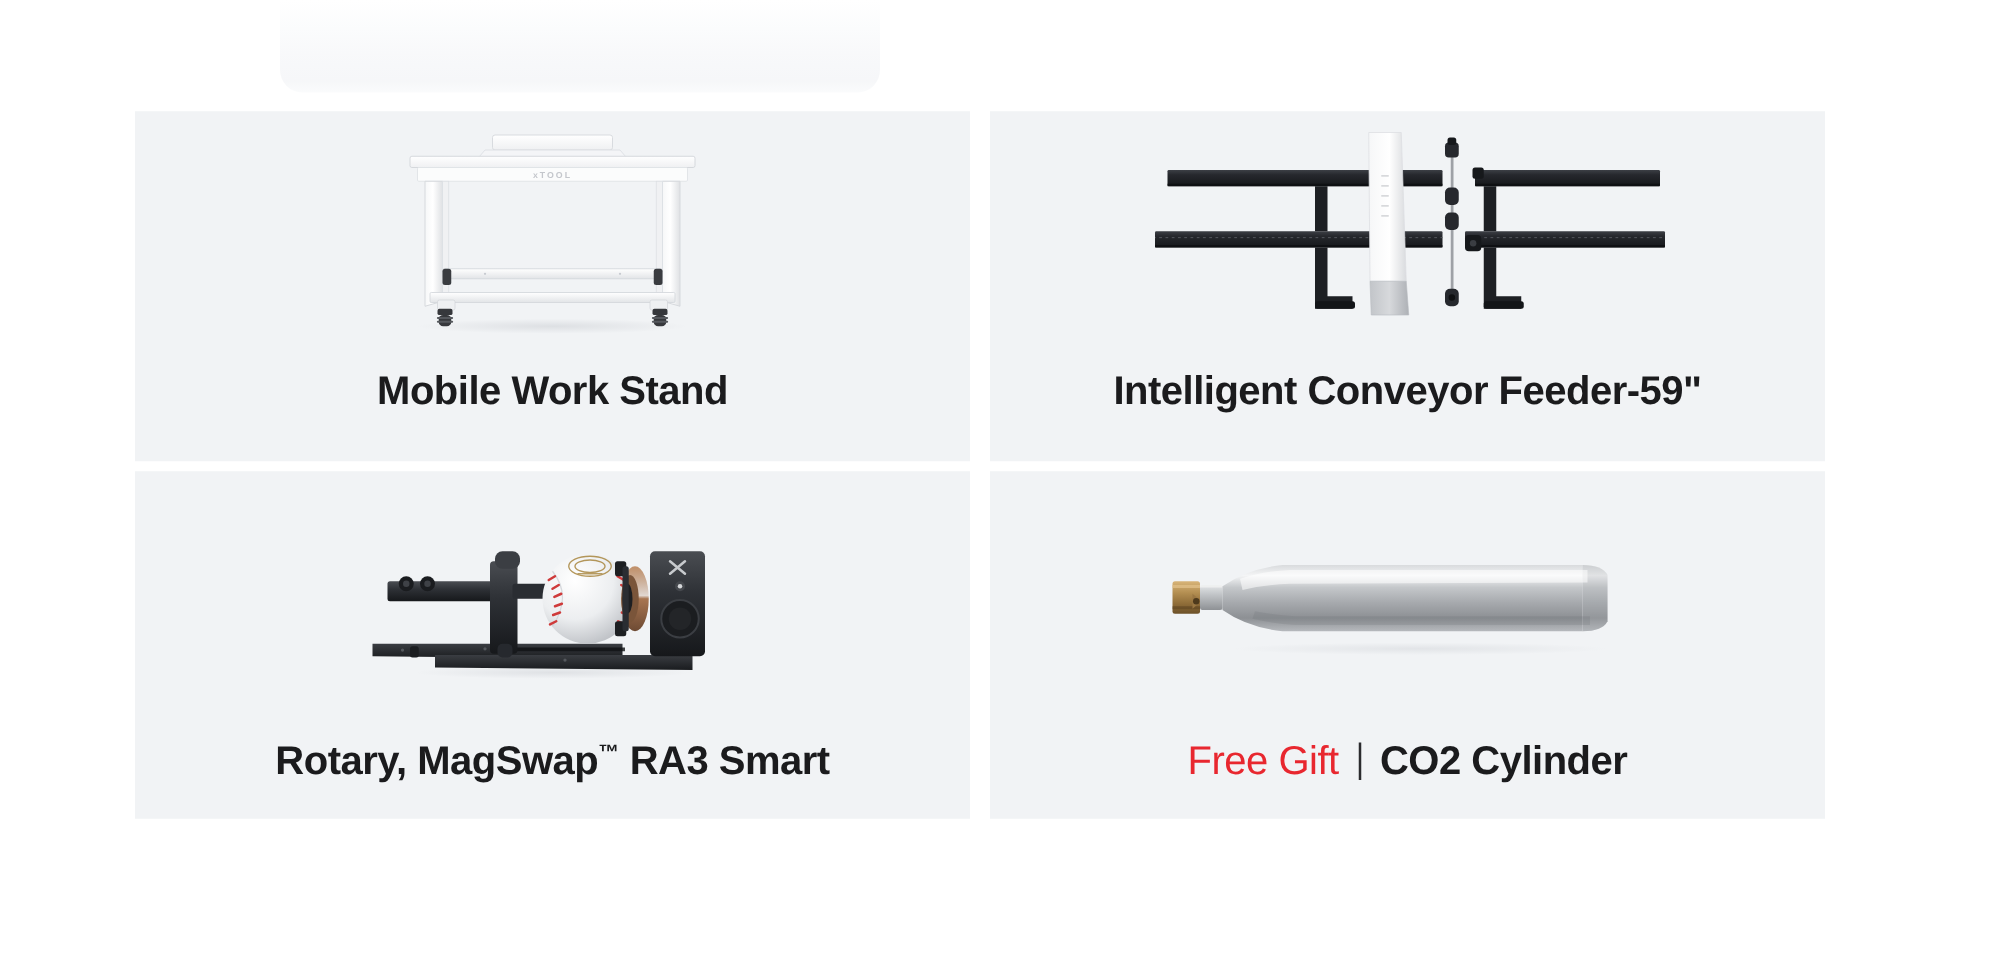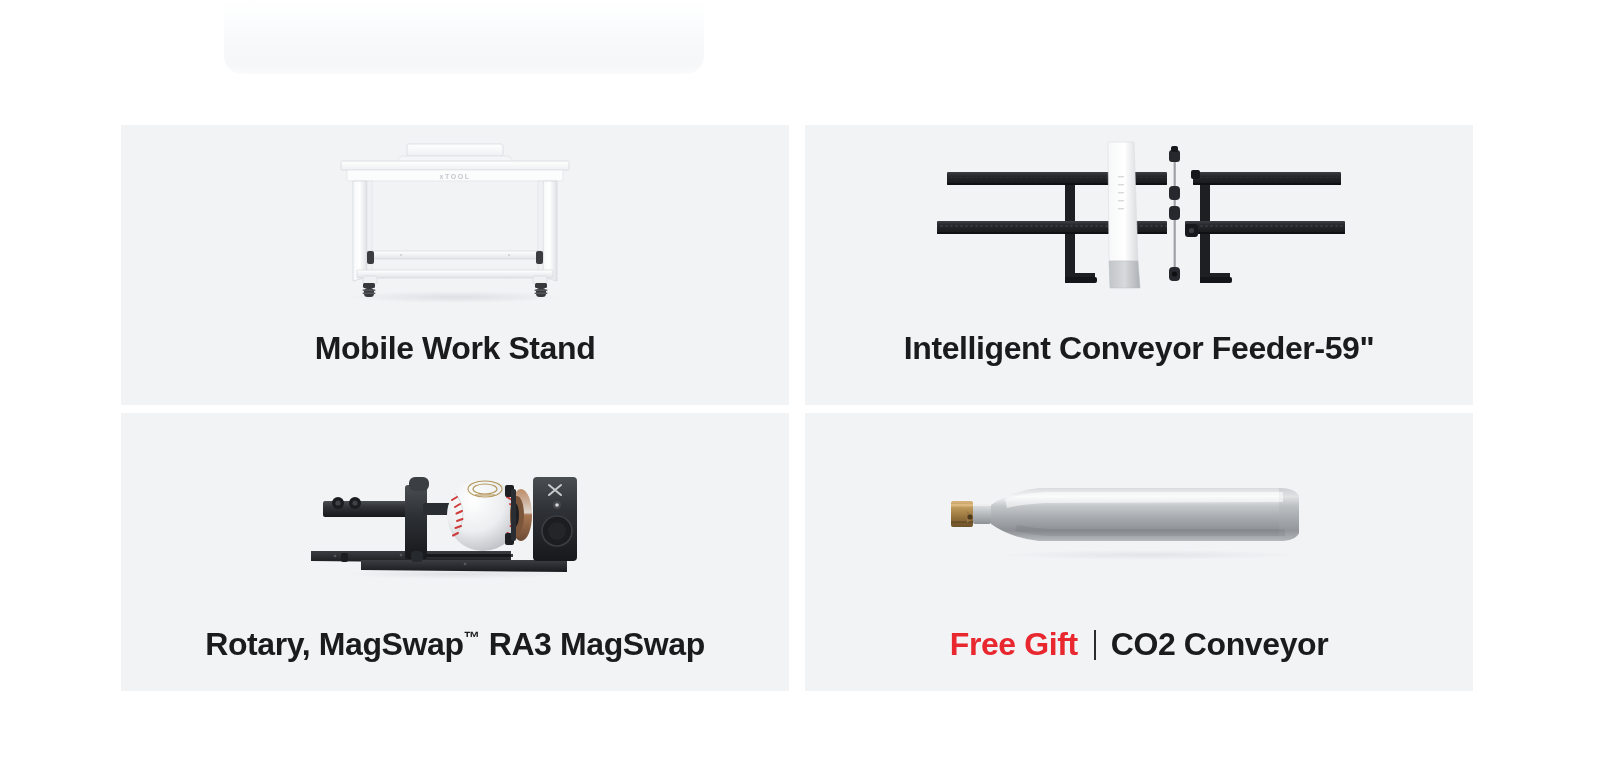--- a/index.html
+++ b/index.html
@@ -32,30 +32,29 @@
                 #fbfcfd 28%,
                 #f7f8fa 60%,
                 #f5f6f8 88%,
                 #fafbfc 100%);
     border-radius: 0 0 18px 18px;
     opacity: .9;
   }
 
   .grid {
     position: absolute;
-    left: 121px;
+    left: 108px;
     top: 89px;
     width: 1352px;
     height: 566px;
     display: grid;
     grid-template-columns: 668px 668px;
     grid-template-rows: 280px 278px;
     column-gap: 16px;
     row-gap: 8px;
-    margin-top: 36px;
   }
 
   .card {
     position: relative;
     background: #f1f3f5;
     overflow: hidden;
     display: flex;
     flex-direction: column;
     align-items: center;
   }
@@ -77,21 +76,21 @@
     letter-spacing: -0.4px;
     color: #1b1b1d;
     white-space: nowrap;
   }
 
   .row1 .card-title { padding-bottom: 38px; }
   .row2 .card-title { padding-bottom: 28px; }
 
   .title-free {
     color: #e8272f;
-    font-weight: bold;
+    font-weight: normal;
   }
   .title-sep {
     display: inline-block;
     width: 2px;
     height: 30px;
     background: #2b2b2e;
     vertical-align: -5px;
     margin: 0 15px 0 16px;
   }
   .tm {
@@ -356,21 +355,21 @@
             <rect x="228" y="22" width="44" height="84" rx="4" fill="url(#gBody)"></rect>
             <circle cx="252" cy="76" r="15" fill="#1b1d20" stroke="#3b3e43" stroke-width="1.6"></circle>
             <circle cx="252" cy="76" r="9" fill="#232528"></circle>
             <circle cx="252" cy="50" r="4" fill="#45484d"></circle>
             <circle cx="252" cy="50" r="1.8" fill="#d6d8da"></circle>
             <path d="M244 30 l12 10 M256 30 l-12 10" stroke="#c7cacd" stroke-width="2" stroke-linecap="round" fill="none"></path>
           </g>
         </svg>
       </div>
       <div class="card-title">
-        <span>Rotary, MagSwap</span><span class="tm">™</span><span> RA3 MagSwap</span>
+        <span>Rotary, MagSwap</span><span class="tm">™</span><span> RA3 Smart</span>
       </div>
     </div>
 
     <div class="card row2">
       <div class="card-media">
         <svg class="cyl-art" viewBox="0 0 380 90">
           <defs>
             <linearGradient id="gCyl" x1="0" y1="0" x2="0" y2="1">
               <stop offset="0" stop-color="#d9dbdd"></stop>
               <stop offset="0.16" stop-color="#f4f5f6"></stop>
@@ -412,18 +411,18 @@
           <path d="M42 34 Q62 20 90 17 L330 17 L330 70 L90 70 Q62 67 42 53 Z" fill="url(#gCyl)"></path>
           <path d="M330 17 Q346 17 350 25 L350 62 Q346 70 330 70 Z" fill="url(#gCyl)"></path>
           <path d="M330 17 Q346 17 350 25 L350 62 Q346 70 330 70 Z" fill="#a7aaae" opacity="0.25"></path>
 
           <path d="M56 28 Q74 22 96 21 L334 21 L334 31 L96 32 Q74 33 58 37 Z" fill="#ffffff" opacity="0.55"></path>
 
           <path d="M66 60 Q84 64 100 65 L336 65 L336 58 L100 58 Q84 57 68 54 Z" fill="#6f7276" opacity="0.22"></path>
         </svg>
       </div>
       <div class="card-title">
-        <span class="title-free">Free Gift</span><span class="title-sep"></span><span>CO2 Conveyor</span>
+        <span class="title-free">Free Gift</span><span class="title-sep"></span><span>CO2 Cylinder</span>
       </div>
     </div>
 
   </div>
 </div>
 
 </body></html>

